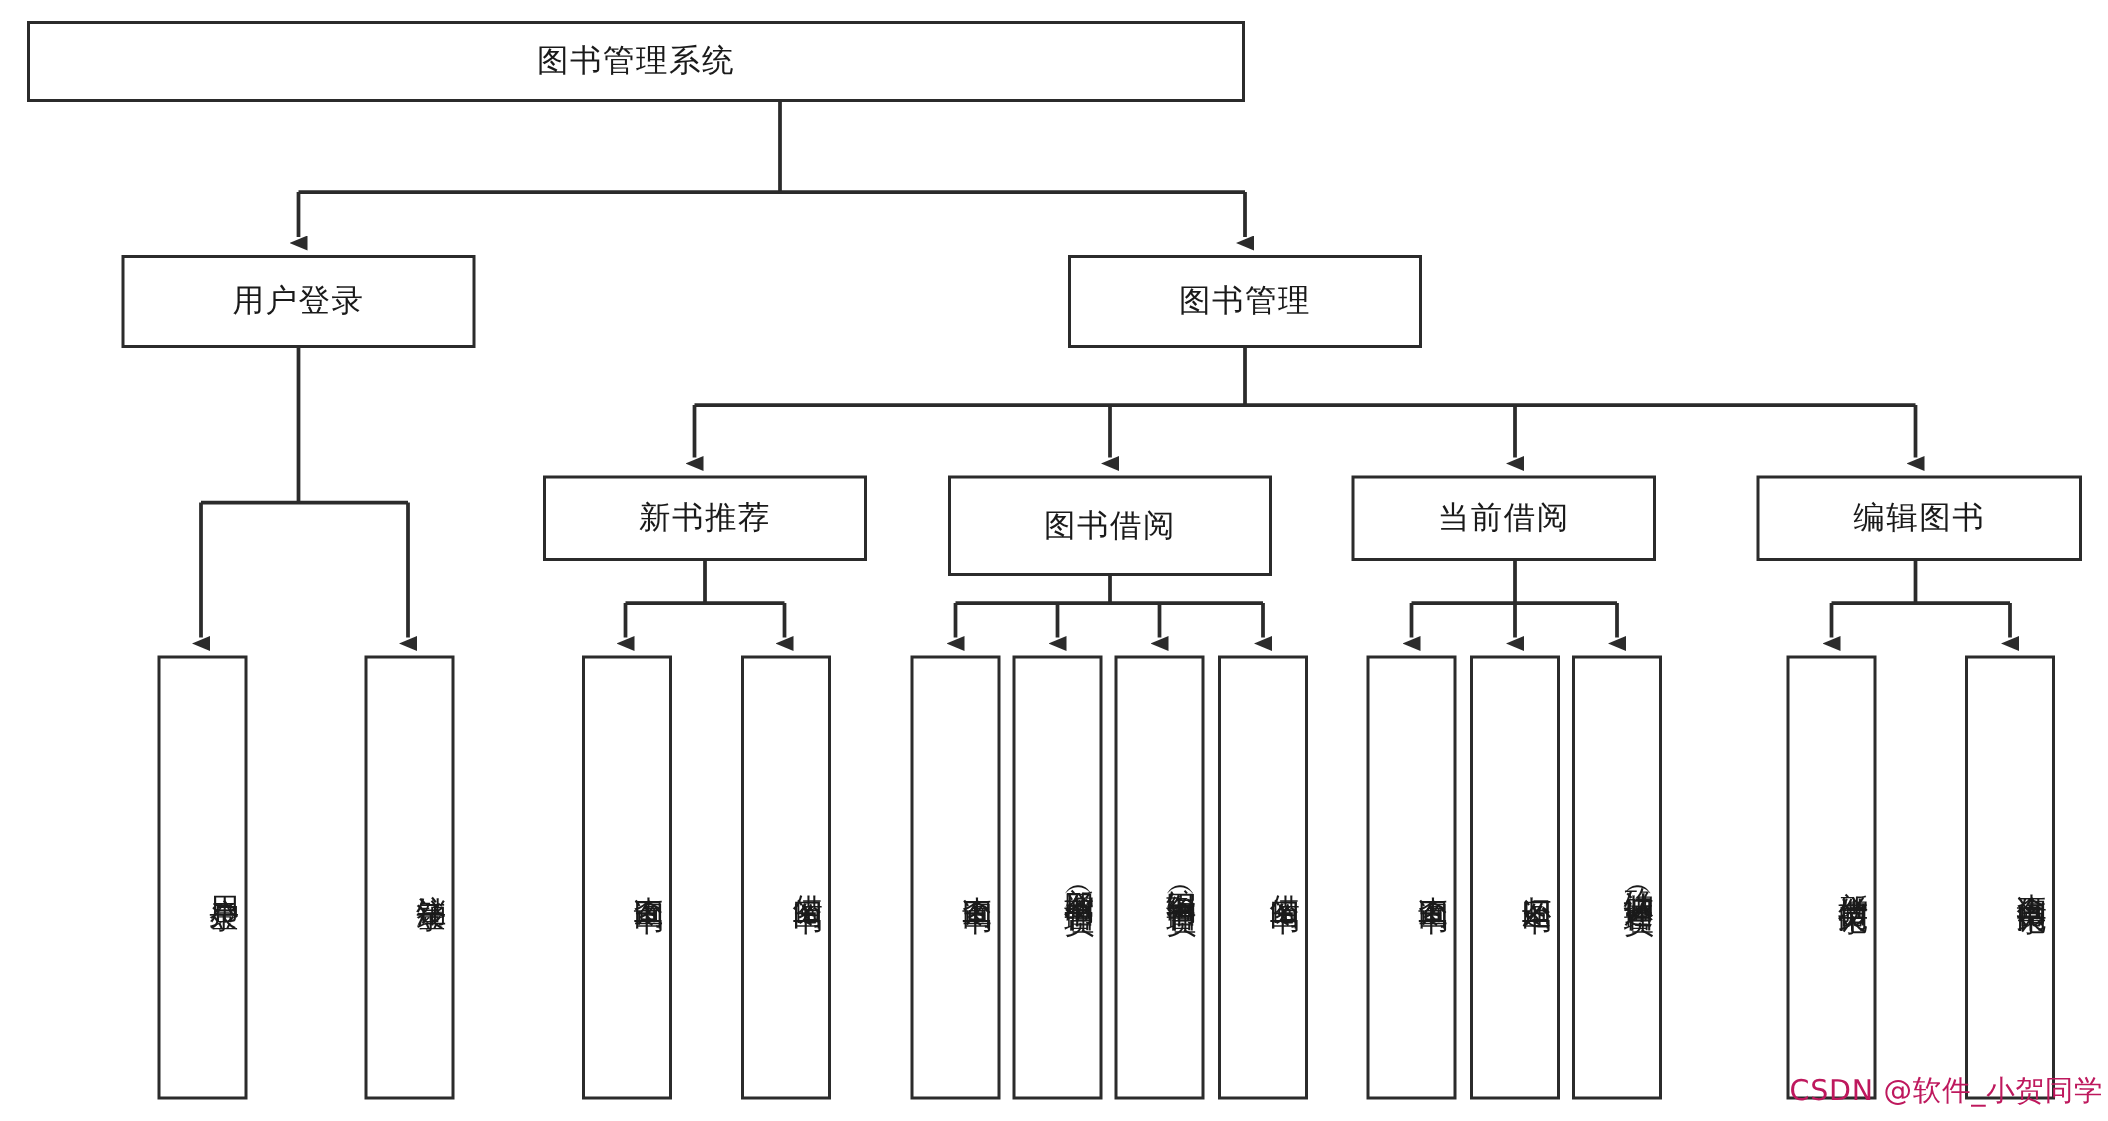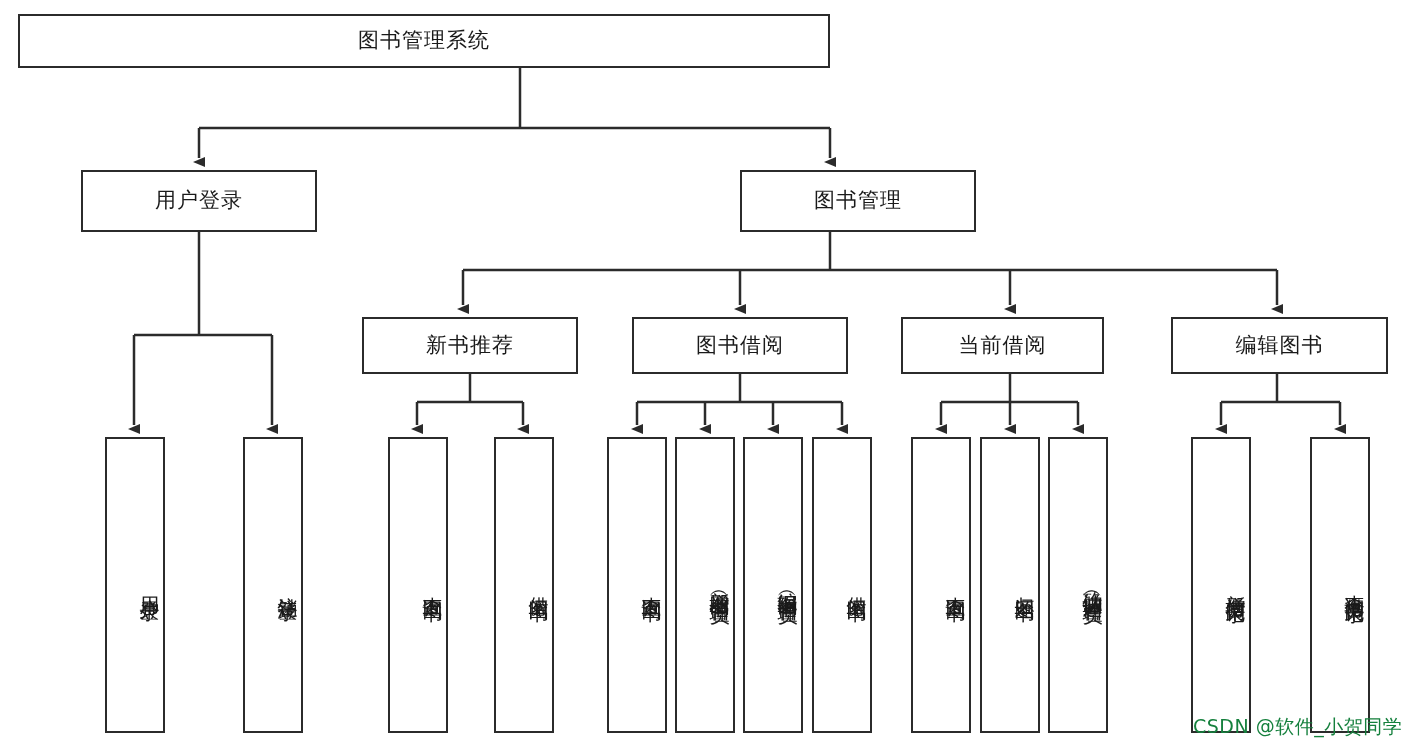--- a/index.html
+++ b/index.html
@@ -54,21 +54,21 @@
     white-space: normal;
   }
   .node.vert > span {
     writing-mode: vertical-rl;
     text-orientation: upright;
     display: block;
   }
   .watermark {
     position: absolute;
     font-size: 19px;
-    color: #15803d;
+    color: #be185d;
     letter-spacing: 0.5px;
     white-space: nowrap;
     user-select: none;
   }
 </style>
 </head>
 <body>
 
 <div id="stage">
 
@@ -120,28 +120,28 @@
     <path d="M1340,402 L1340,425" stroke="#2b2b2b" stroke-width="2.5" fill="none" marker-end="url(#arrow)"></path>
   </svg>
 
   <div class="node horiz" style="left:18px; top:14px; width:812px; height:54px;">
     <span>图书管理系统</span>
   </div>
 
   <div class="node horiz" style="left:81px; top:170px; width:236px; height:62px;">
     <span>用户登录</span>
   </div>
-  <div class="node horiz" style="left:712px; top:170px; width:236px; height:62px;margin-left:28px;">
+  <div class="node horiz" style="left:712px; top:170px; width:236px; height:62px;">
     <span>图书管理</span>
   </div>
 
   <div class="node horiz" style="left:362px; top:317px; width:216px; height:57px;">
     <span>新书推荐</span>
   </div>
-  <div class="node horiz" style="left:632px; top:317px; width:216px; height:57px;">
+  <div class="node horiz" style="left:632px; top:317px; width:216px; height:67px;">
     <span>图书借阅</span>
   </div>
   <div class="node horiz" style="left:901px; top:317px; width:203px; height:57px;">
     <span>当前借阅</span>
   </div>
   <div class="node horiz" style="left:1171px; top:317px; width:217px; height:57px;">
     <span>编辑图书</span>
   </div>
 
   <div class="node vert" style="left:105px; top:437px; width:60px; height:296px;">

